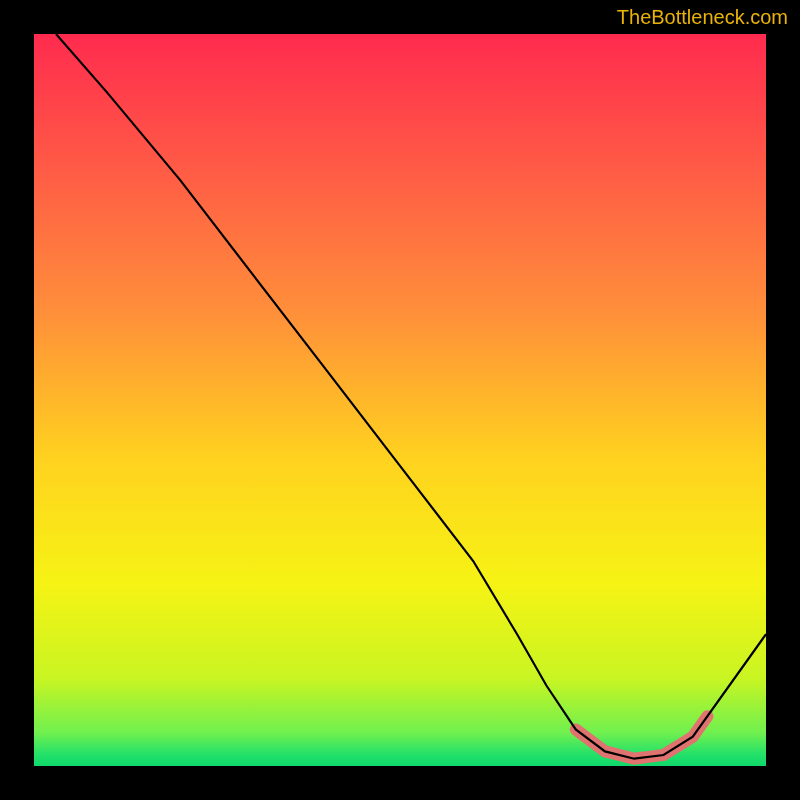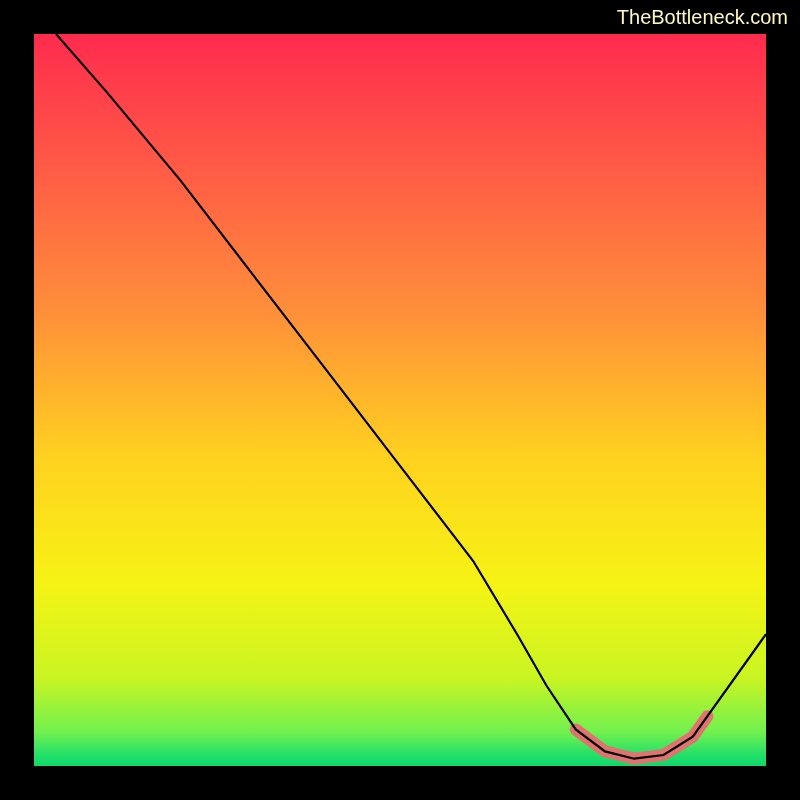--- a/index.html
+++ b/index.html
@@ -1,17 +1,17 @@
 <!DOCTYPE html>
 <html><head>
 <meta charset="utf-8">
 <style>
   html,body{margin:0;padding:0;width:800px;height:800px;background:#000;overflow:hidden;}
   .stage{position:relative;width:800px;height:800px;background:#000;}
-  .watermark{position:absolute;top:6px;right:12px;color:#fef9c3;font:20px Arial,Helvetica,sans-serif;letter-spacing:0;user-select:none;}
+  .watermark{position:absolute;top:6px;right:12px;color:#eab308;font:20px Arial,Helvetica,sans-serif;letter-spacing:0;user-select:none;}
   svg{position:absolute;left:0;top:0;}
 </style>
 </head>
 <body>
 <div class="stage">
 
 <svg width="800" height="800" viewBox="0 0 800 800">
   <defs>
     <linearGradient id="bg" x1="0" y1="0" x2="0" y2="1">
           <stop offset="0%" stop-color="#ff2b4e"></stop>

